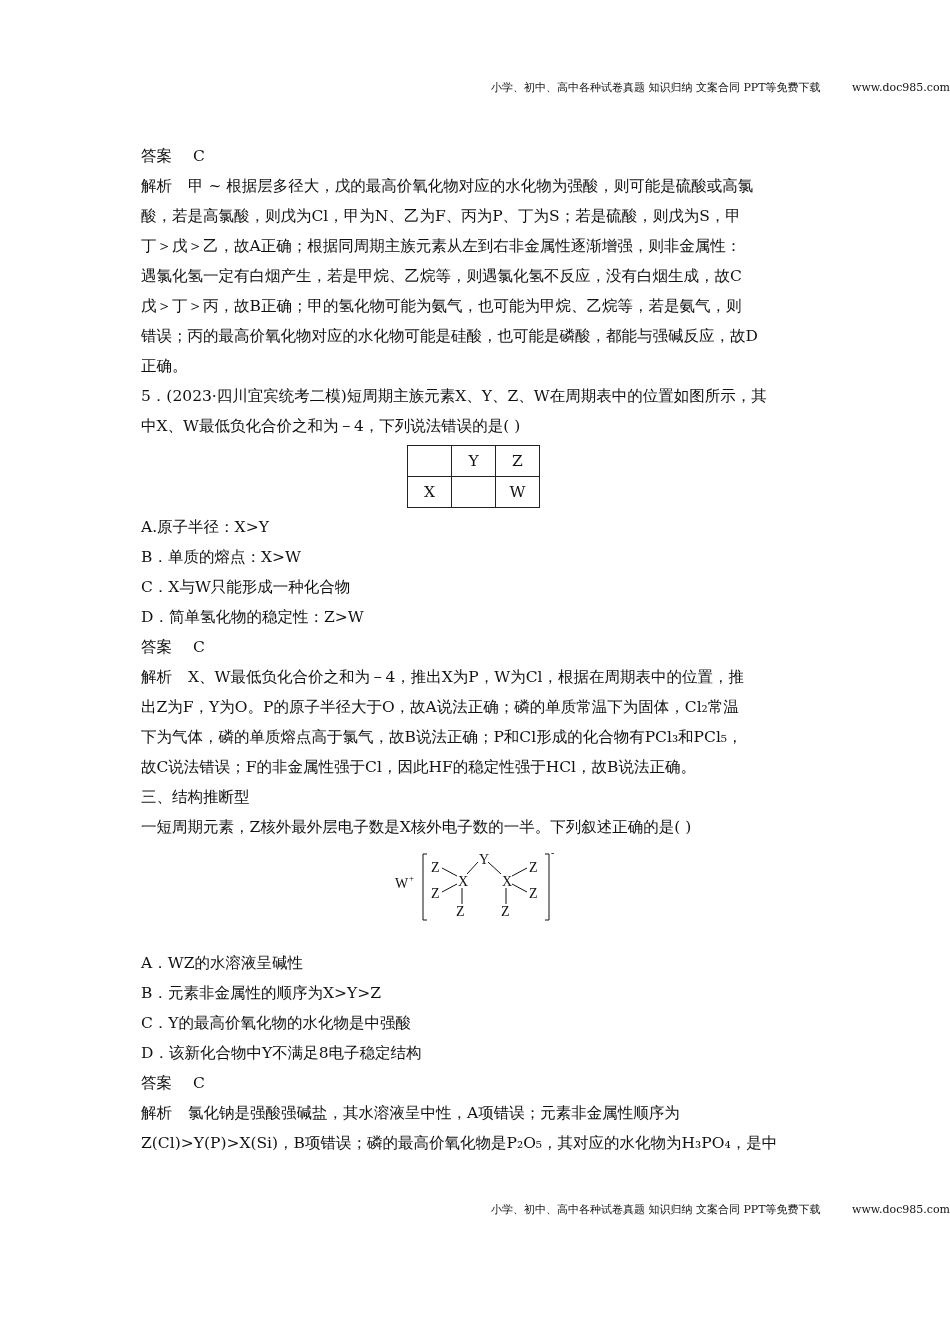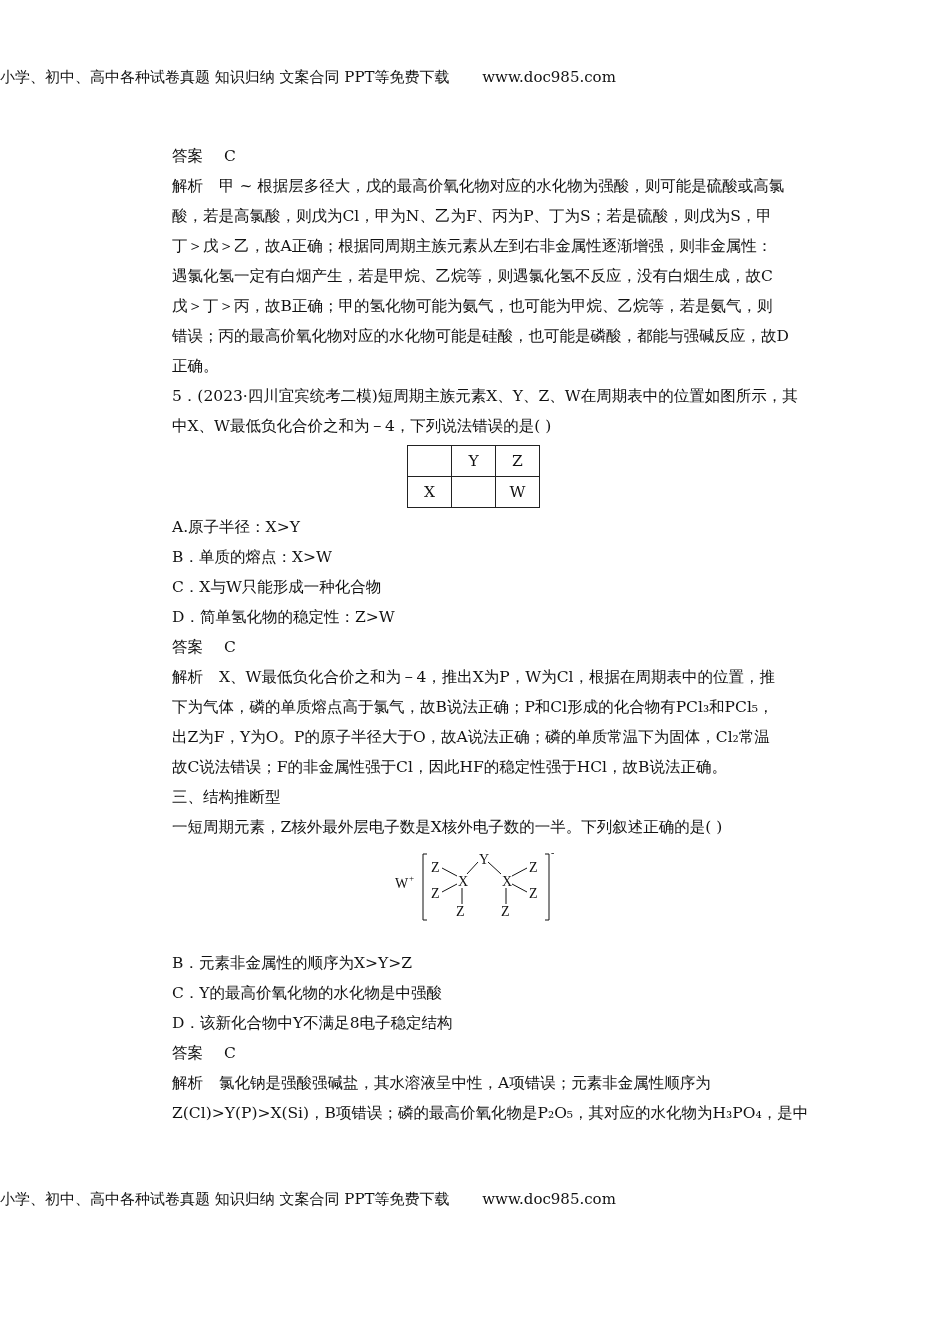--- a/index.html
+++ b/index.html
@@ -1,24 +1,24 @@
 <!DOCTYPE html>
 <html><head>
 <meta charset="utf-8">
 <style>
   html, body { margin: 0; padding: 0; background: #ffffff; }
   body { width: 950px; height: 1344px; position: relative; overflow: hidden;
          font-family: "DejaVu Serif", "Liberation Serif", serif; color: #111; }
-  .header, .footer { position: absolute; left: 0; width: 950px; text-align: left;
-                     font-size: 15px; letter-spacing: 0px; }
+  .header, .footer { position: absolute; left: 0; width: 950px; text-align: right;
+                     font-size: 11px; letter-spacing: 0px; margin-top: 12px; }
   .header { top: 68px; }
   .footer { top: 1190px; }
   .hdr-text { margin-right: 28px; }
   .content { position: absolute; left: 141px; top: 141px; width: 670px; font-size: 15.5px; }
-  .line { line-height: 30px; height: 30px; white-space: nowrap; overflow: visible; margin-left: 31px; }
+  .line { line-height: 30px; height: 30px; white-space: nowrap; overflow: visible; }
   .label { margin-right: 16px; }
   .ptable { border-collapse: collapse; margin: 4px 0 4px 266px; }
   .ptable td { border: 1px solid #222; width: 43px; height: 30px; text-align: center;
                font-size: 15.5px; padding: 0; }
   .diagram { position: relative; height: 100px; margin: 2px 0 4px 0; }
   .diagram svg { position: absolute; left: 250px; top: 0; }
 </style>
 </head>
 <body>
 
@@ -63,22 +63,22 @@
   <div class="line">B．单质的熔点：X&gt;W</div>
   <div class="line">C．X与W只能形成一种化合物</div>
   <div class="line">D．简单氢化物的稳定性：Z&gt;W</div>
   <div class="line">
     <span class="label">答案</span>
     <span>C</span>
   </div>
   <div class="line">
     <span class="label">解析</span><span>X、W最低负化合价之和为－4，推出X为P，W为Cl，根据在周期表中的位置，推</span>
   </div>
+  <div class="line">出Z为F，Y为O。P的原子半径大于O，故A说法正确；磷的单质常温下为固体，Cl₂常温</div>
   <div class="line">下为气体，磷的单质熔点高于氯气，故B说法正确；P和Cl形成的化合物有PCl₃和PCl₅，</div>
-  <div class="line">出Z为F，Y为O。P的原子半径大于O，故A说法正确；磷的单质常温下为固体，Cl₂常温</div>
   <div class="line">故C说法错误；F的非金属性强于Cl，因此HF的稳定性强于HCl，故B说法正确。</div>
 
   <div class="line">三、结构推断型</div>
 
   <div class="line">一短周期元素，Z核外最外层电子数是X核外电子数的一半。下列叙述正确的是(        )</div>
   <div class="diagram">
     <svg width="170" height="80" viewBox="0 0 170 80" font-family="Liberation Serif, serif" font-size="14" fill="#111">
       <text x="4" y="44">W</text>
       <text x="18" y="37" font-size="9">+</text>
       <path d="M36 10 L32 10 L32 76 L36 76" stroke="#111" fill="none" stroke-width="1"></path>
@@ -98,20 +98,21 @@
         <line x1="51" y1="48" x2="66" y2="40"></line>
         <line x1="71" y1="44" x2="71" y2="60"></line>
         <line x1="76" y1="30" x2="87" y2="18"></line>
         <line x1="97" y1="18" x2="110" y2="30"></line>
         <line x1="121" y1="32" x2="136" y2="24"></line>
         <line x1="121" y1="40" x2="136" y2="48"></line>
         <line x1="115" y1="44" x2="115" y2="60"></line>
       </g>
     </svg>
   </div>
+  <div class="line">A．WZ的水溶液呈碱性</div>
   <div class="line">B．元素非金属性的顺序为X&gt;Y&gt;Z</div>
   <div class="line">C．Y的最高价氧化物的水化物是中强酸</div>
   <div class="line">D．该新化合物中Y不满足8电子稳定结构</div>
   <div class="line">
     <span class="label">答案</span>
     <span>C</span>
   </div>
   <div class="line">
     <span class="label">解析</span><span>氯化钠是强酸强碱盐，其水溶液呈中性，A项错误；元素非金属性顺序为</span>
   </div>

